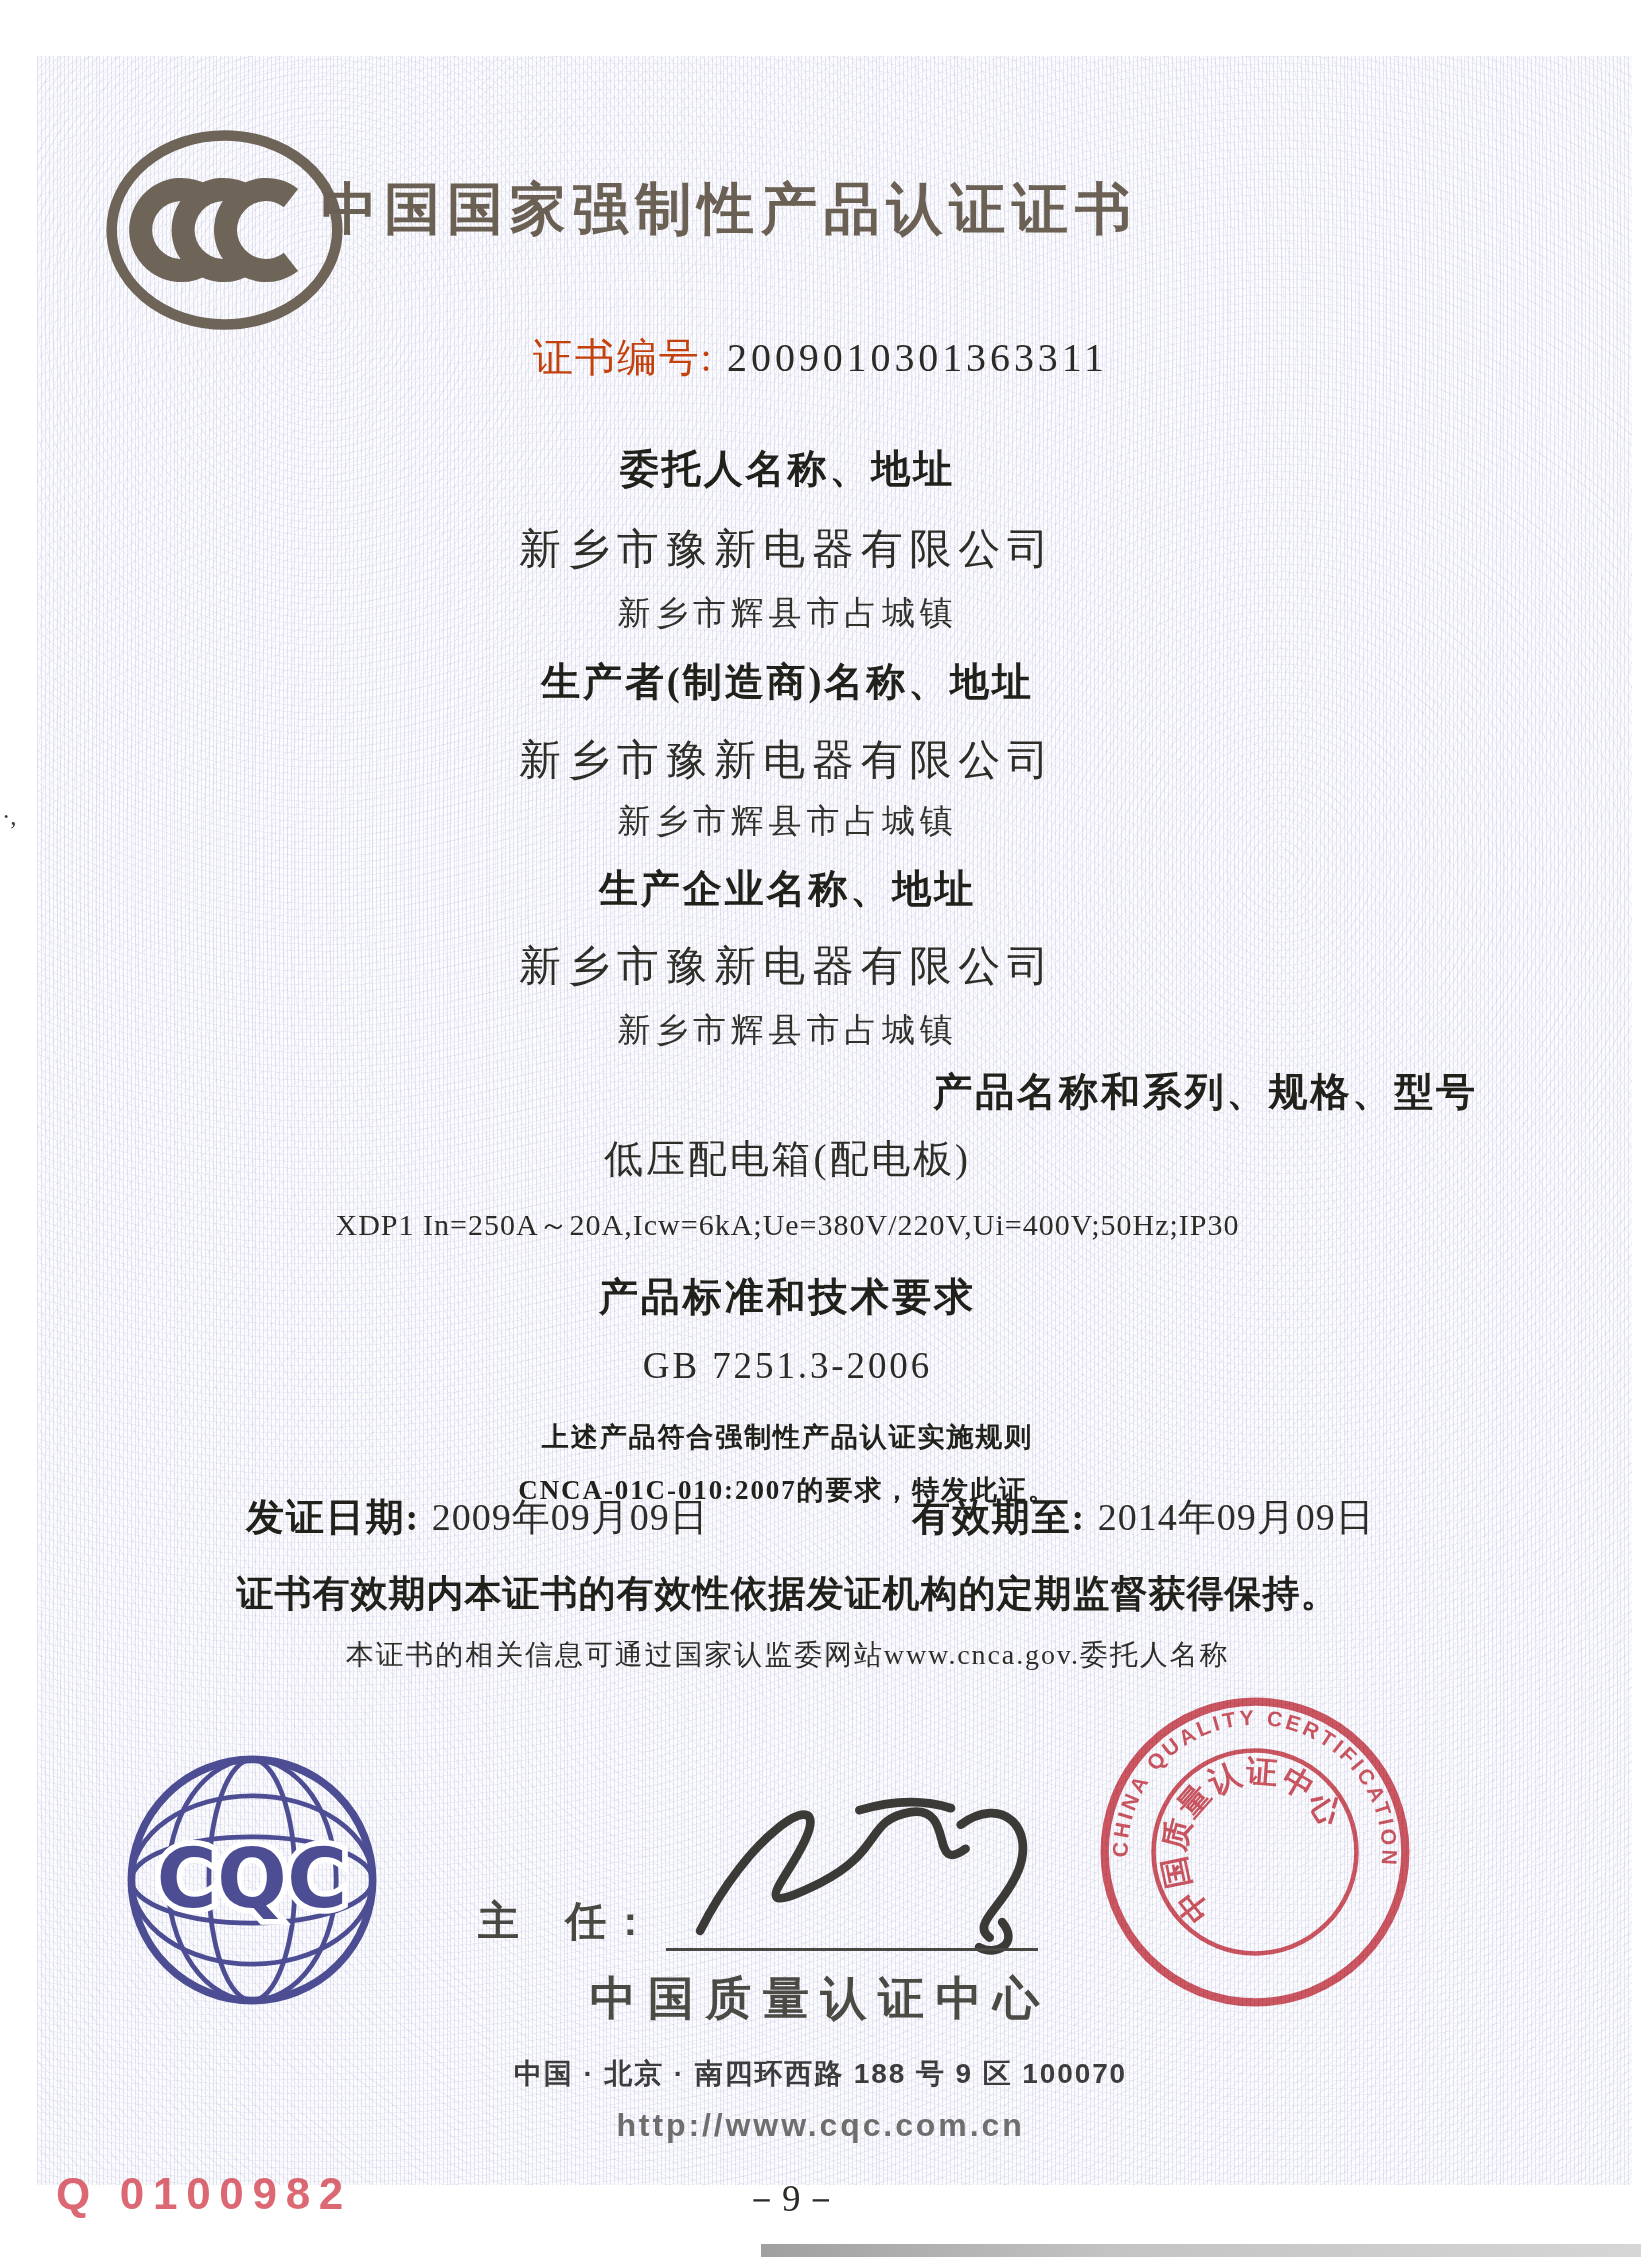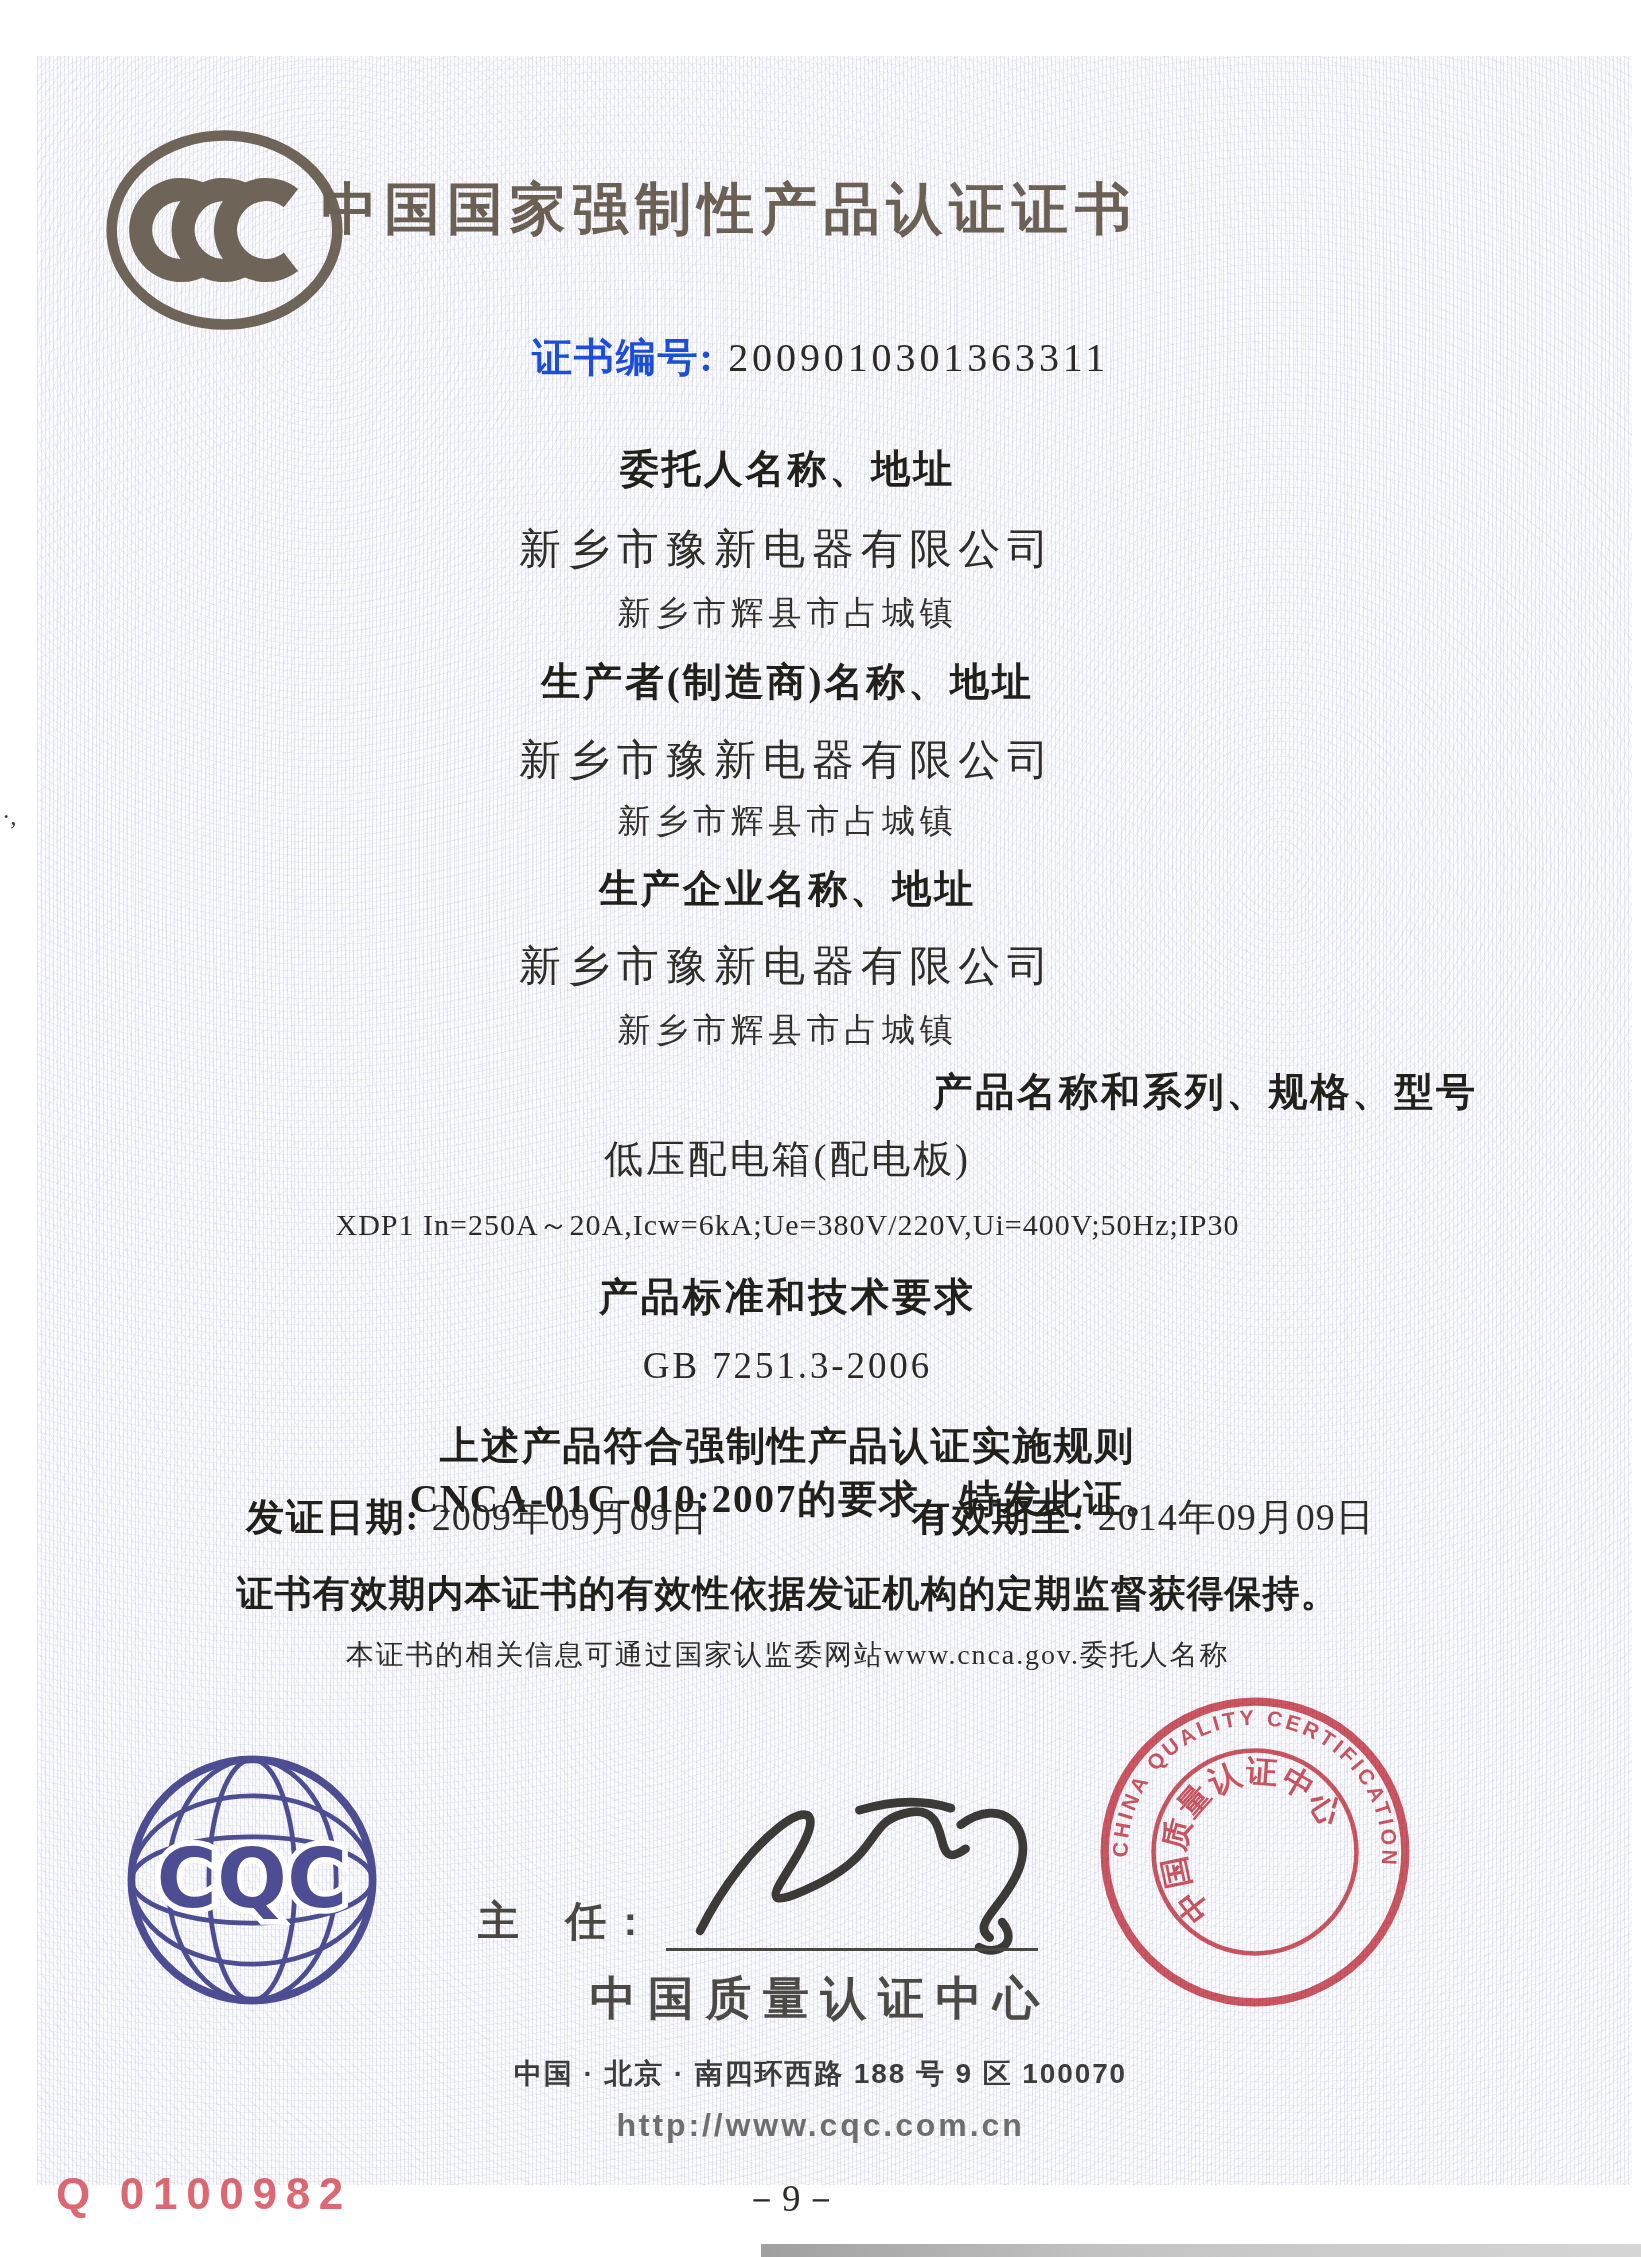--- a/index.html
+++ b/index.html
@@ -18,29 +18,29 @@
   }
   .abs{position:absolute;}
   .center-col{position:absolute;left:97px;width:1381px;text-align:center;}
   .line{position:absolute;left:0;width:100%;text-align:center;white-space:nowrap;}
   .kai{font-weight:bold;color:#21201b;}
   .title{
     position:absolute;left:150px;top:172px;width:1159px;text-align:center;
     font-size:56px;font-weight:bold;letter-spacing:6.8px;color:#6b6054;white-space:nowrap;
   }
   .certnum{top:330px;font-size:40px;}
-  .certnum .lbl{font-weight:bold;color:#1d4ed8;letter-spacing:1.9px;}
+  .certnum .lbl{font-weight:normal;color:#c2410c;letter-spacing:1.9px;}
   .certnum .val{letter-spacing:3.9px;color:#2b2a26;padding-left:13.5px;}
   .sec-label{font-size:39px;letter-spacing:2.9px;}
   .company{font-size:42px;letter-spacing:6.8px;color:#2f2d28;}
   .addr{font-size:33px;letter-spacing:4.8px;color:#33312c;}
   .product-name{font-size:39px;letter-spacing:2.9px;color:#2f2d28;}
   .spec{font-size:30px;letter-spacing:1px;color:#2b2a26;}
   .standard{font-size:37px;letter-spacing:2.9px;color:#2b2a26;}
-  .statement{font-size:39px;letter-spacing:1.9px;}
+  .statement{font-size:27px;letter-spacing:1.9px;}
   .dateline{font-size:38px;white-space:nowrap;}
   .dateline .lbl{font-weight:bold;color:#21201b;letter-spacing:1.9px;}
   .dateline .val{letter-spacing:1px;padding-left:11.6px;}
   .validity{font-size:37px;letter-spacing:1px;}
   .infonote{font-size:28px;letter-spacing:1.9px;color:#2e2d29;}
   .sans{font-family:"Liberation Sans","DejaVu Sans",sans-serif;}
   .org-name{font-size:46px;font-weight:bold;letter-spacing:11.6px;color:#4c4a45;}
   .org-addr{font-size:28px;letter-spacing:1.9px;color:#3c3c3c;font-weight:bold;}
   .org-web{font-size:32px;font-weight:bold;letter-spacing:2.9px;color:#6e6e6e;}
   .director{font-size:41px;font-weight:bold;color:#4a4842;letter-spacing:17.4px;white-space:nowrap;}

